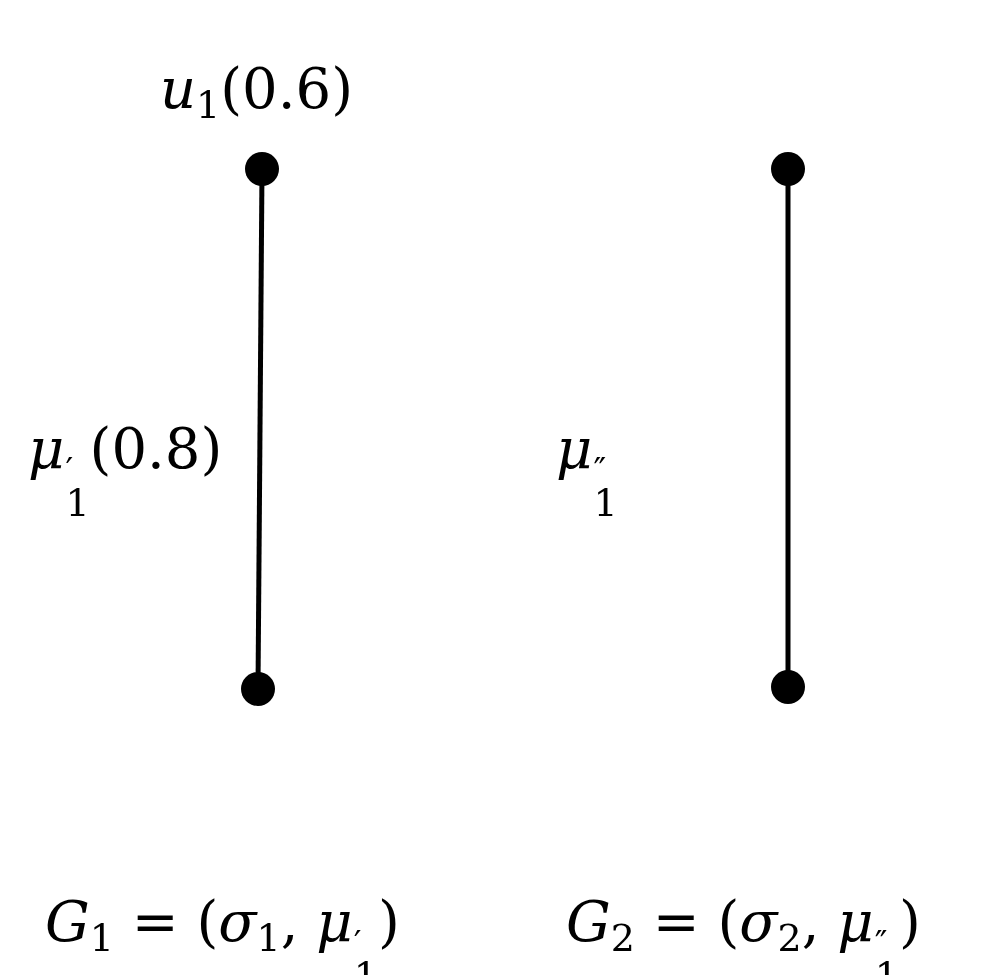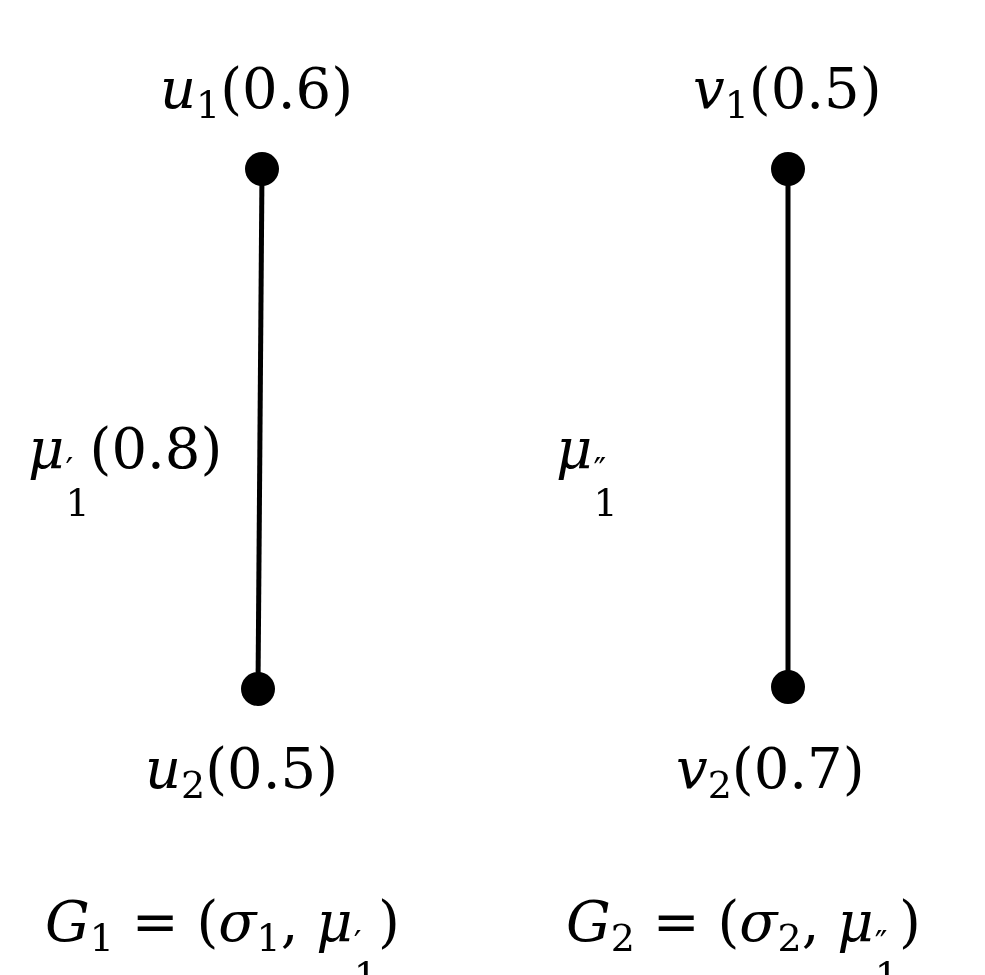--- a/index.html
+++ b/index.html
@@ -29,37 +29,28 @@
     <circle cx="262" cy="160" r="17" fill="#000"></circle>
     <circle cx="258" cy="680" r="17" fill="#000"></circle>
     <circle cx="788" cy="160" r="17" fill="#000"></circle>
     <circle cx="788" cy="678" r="17" fill="#000"></circle>
   </svg>
 
   
   <div class="lbl" style="left:160px; top:52px;">
     <i>u</i><sub>1</sub><span>(0.6)</span>
   </div>
-  <div class="lbl" style="left:145px; top:732px;">
-    <i>u</i><sub>2</sub><span>(0.5)</span>
-  </div>
   <div class="lbl" style="left:28px; top:412px;">
     <i>μ</i><span class="supsub">
         <span class="s1">′</span>
         <span class="s2">1</span>
       </span><span>(0.8)</span>
   </div>
 
   
-  <div class="lbl" style="left:693px; top:52px;">
-    <i>v</i><sub>1</sub><span>(0.5)</span>
-  </div>
-  <div class="lbl" style="left:676px; top:732px;">
-    <i>v</i><sub>2</sub><span>(0.7)</span>
-  </div>
   <div class="lbl" style="left:556px; top:412px;">
     <i>μ</i><span class="supsub">
         <span class="s1">″</span>
         <span class="s2">1</span>
       </span>
   </div>
 
   
   <div class="lbl" style="left:45px; top:885px;">
     <i>G</i><sub>1</sub><span> = (</span><i>σ</i><sub>1</sub><span>, </span><i>μ</i><span class="supsub">

